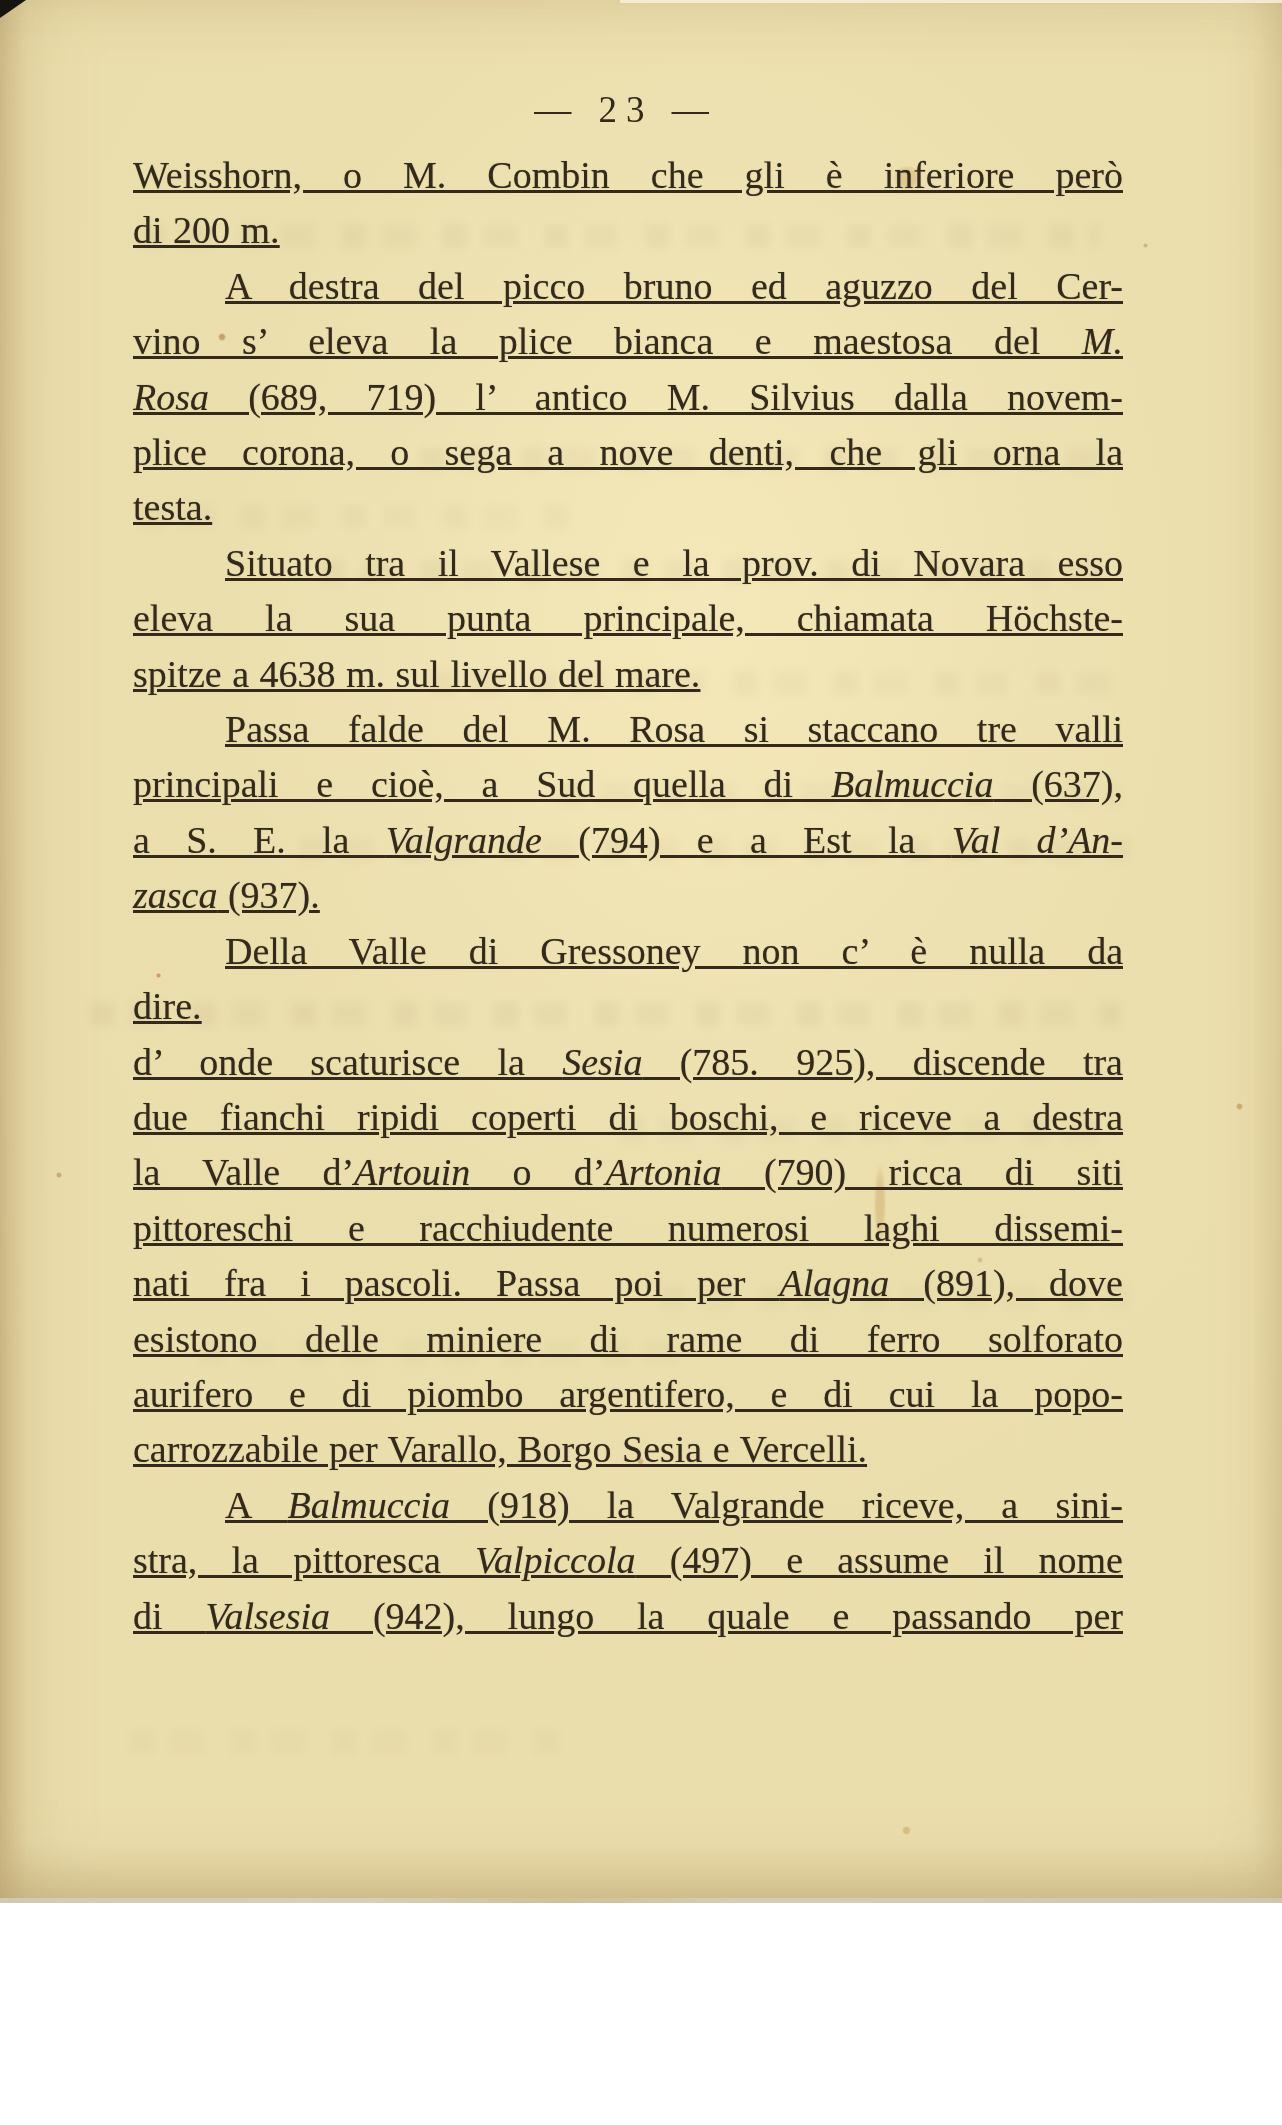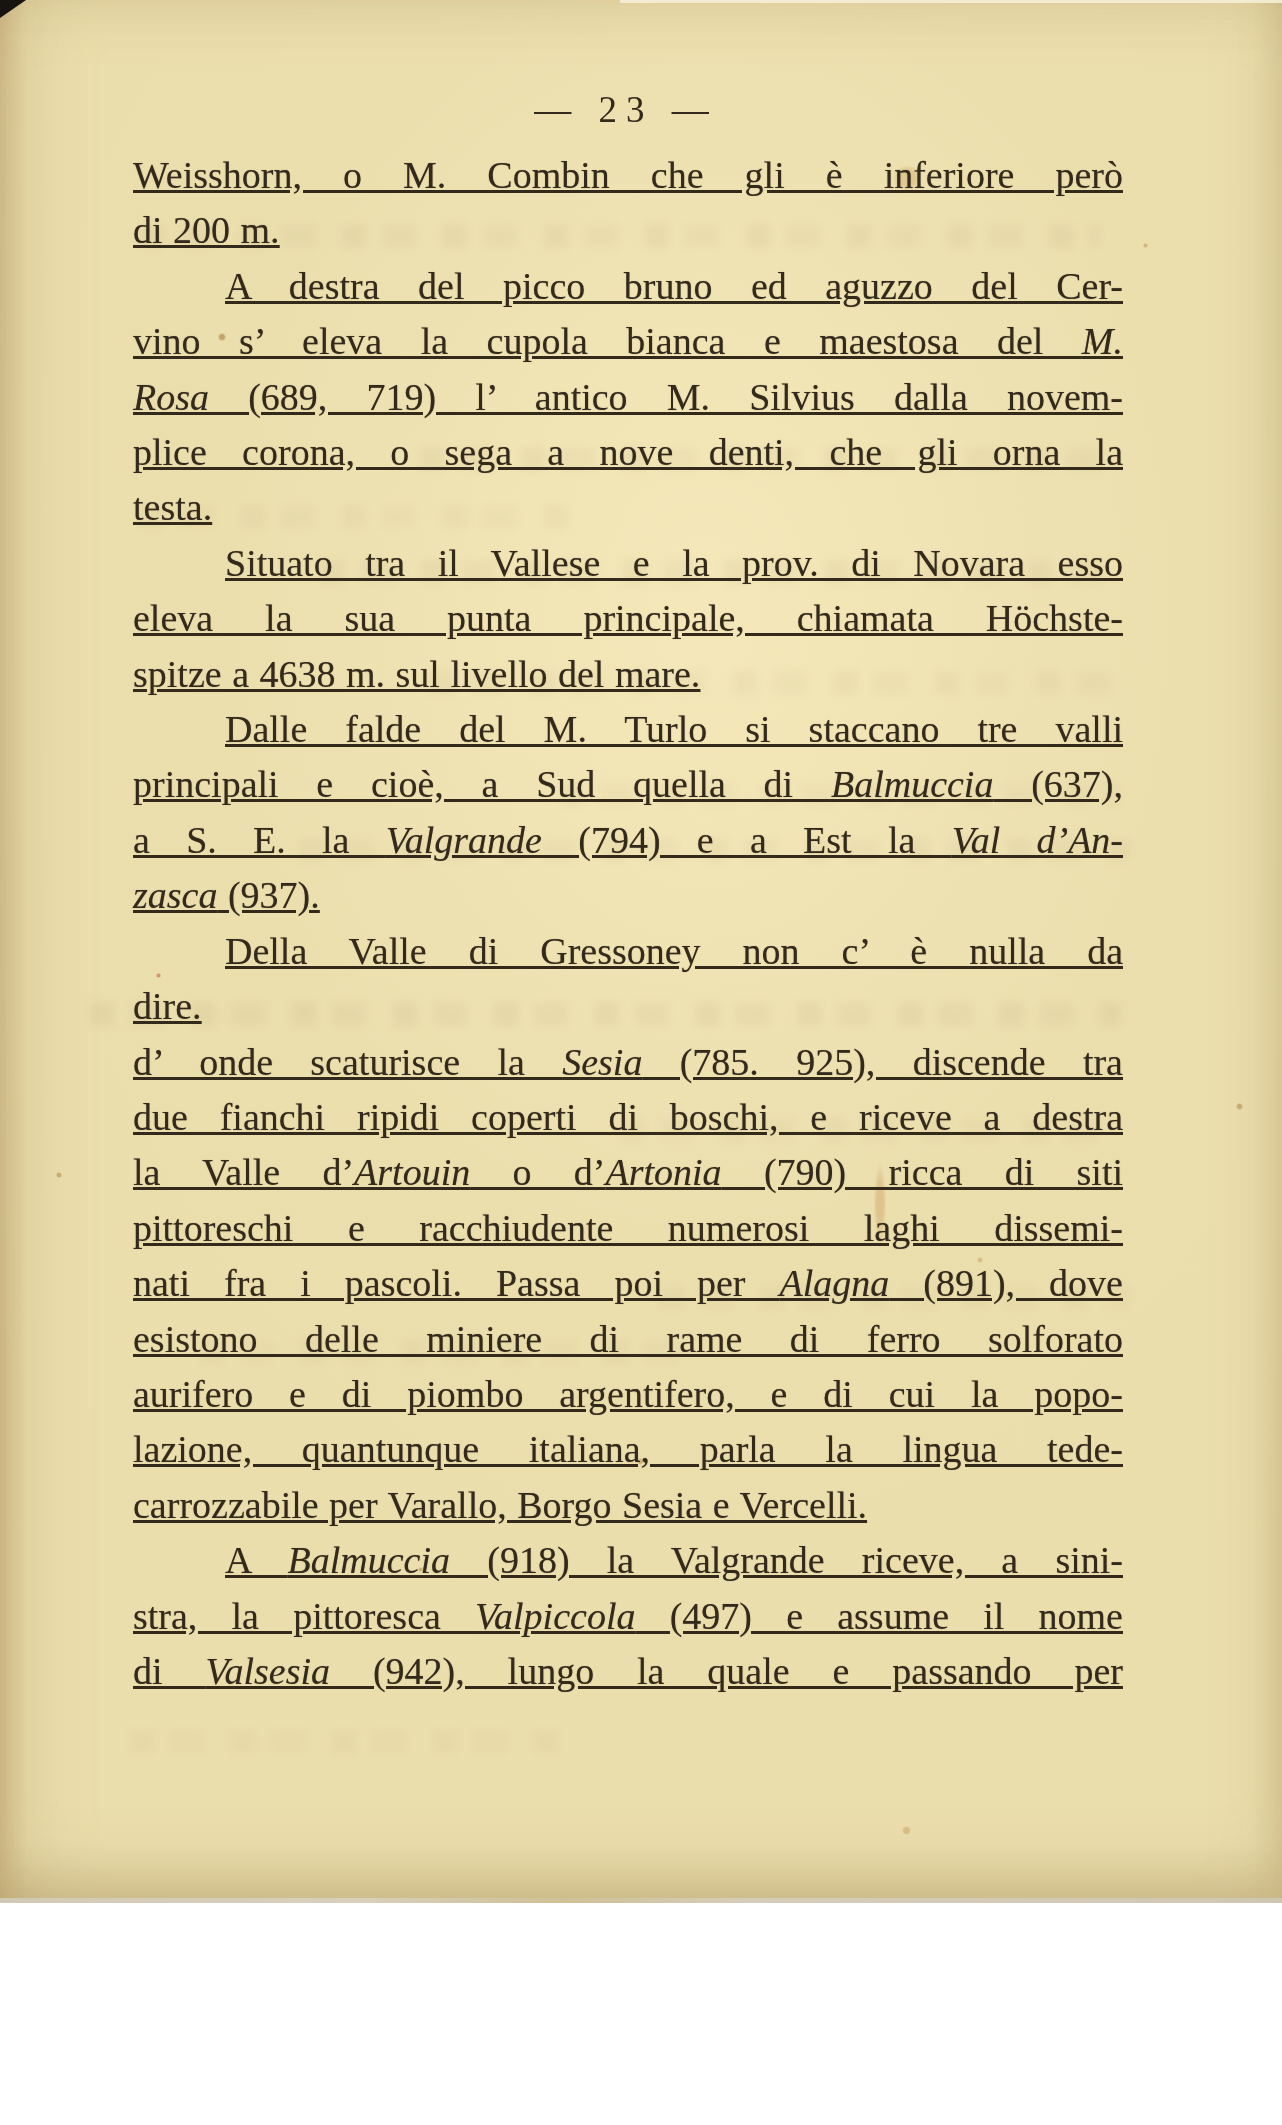--- a/index.html
+++ b/index.html
@@ -93,39 +93,38 @@
   <div class="corner-mark"></div>
   <div class="top-sliver"></div>
   <div class="bottom-edge"></div>
 
   <div class="page-number">— 23 —</div>
 
   <div class="text-block">
       <div class="line"><span class="">Weisshorn, o M. Combin che gli è inferiore però</span></div>
       <div class="line end"><span class="">di 200 m.</span></div>
       <div class="line indent"><span class="">A destra del picco bruno ed aguzzo del Cer-</span></div>
-      <div class="line"><span class="">vino s’ eleva la cupola bianca e maestosa del </span><span class="it">M.</span></div>
+      <div class="line"><span class="">vino s’ eleva la plice bianca e maestosa del </span><span class="it">M.</span></div>
       <div class="line"><span class="it">Rosa</span><span class=""> (689, 719) l’ antico M. Silvius dalla novem-</span></div>
       <div class="line"><span class="">plice corona, o sega a nove denti, che gli orna la</span></div>
       <div class="line end"><span class="">testa.</span></div>
       <div class="line indent"><span class="">Situato tra il Vallese e la prov. di Novara esso</span></div>
       <div class="line"><span class="">eleva la sua punta principale, chiamata Höchste-</span></div>
       <div class="line end"><span class="">spitze a 4638 m. sul livello del mare.</span></div>
-      <div class="line indent"><span class="">Dalle falde del M. Turlo si staccano tre valli</span></div>
+      <div class="line indent"><span class="">Passa falde del M. Rosa si staccano tre valli</span></div>
       <div class="line"><span class="">principali e cioè, a Sud quella di </span><span class="it">Balmuccia</span><span class=""> (637),</span></div>
       <div class="line"><span class="">a S. E. la </span><span class="it">Valgrande</span><span class=""> (794) e a Est la </span><span class="it">Val d’An-</span></div>
       <div class="line end"><span class="it">zasca</span><span class=""> (937).</span></div>
       <div class="line indent"><span class="">Della Valle di Gressoney non c’ è nulla da</span></div>
       <div class="line end"><span class="">dire.</span></div>
       <div class="line"><span class="">d’ onde scaturisce la </span><span class="it">Sesia</span><span class=""> (785. 925), discende tra</span></div>
       <div class="line"><span class="">due fianchi ripidi coperti di boschi, e riceve a destra</span></div>
       <div class="line"><span class="">la Valle d’</span><span class="it">Artouin</span><span class=""> o d’</span><span class="it">Artonia</span><span class=""> (790) ricca di siti</span></div>
       <div class="line"><span class="">pittoreschi e racchiudente numerosi laghi dissemi-</span></div>
       <div class="line"><span class="">nati fra i pascoli. Passa poi per </span><span class="it">Alagna</span><span class=""> (891), dove</span></div>
       <div class="line"><span class="">esistono delle miniere di rame di ferro solforato</span></div>
       <div class="line"><span class="">aurifero e di piombo argentifero, e di cui la popo-</span></div>
-      <div class="line"><span class="">lazione, quantunque italiana, parla la lingua tede-</span></div>
       <div class="line end"><span class="">carrozzabile per Varallo, Borgo Sesia e Vercelli.</span></div>
       <div class="line indent"><span class="">A </span><span class="it">Balmuccia</span><span class=""> (918) la Valgrande riceve, a sini-</span></div>
       <div class="line"><span class="">stra, la pittoresca </span><span class="it">Valpiccola</span><span class=""> (497) e assume il nome</span></div>
       <div class="line"><span class="">di </span><span class="it">Valsesia</span><span class=""> (942), lungo la quale e passando per</span></div>
     </div>
 </div>
 
 </body></html>

